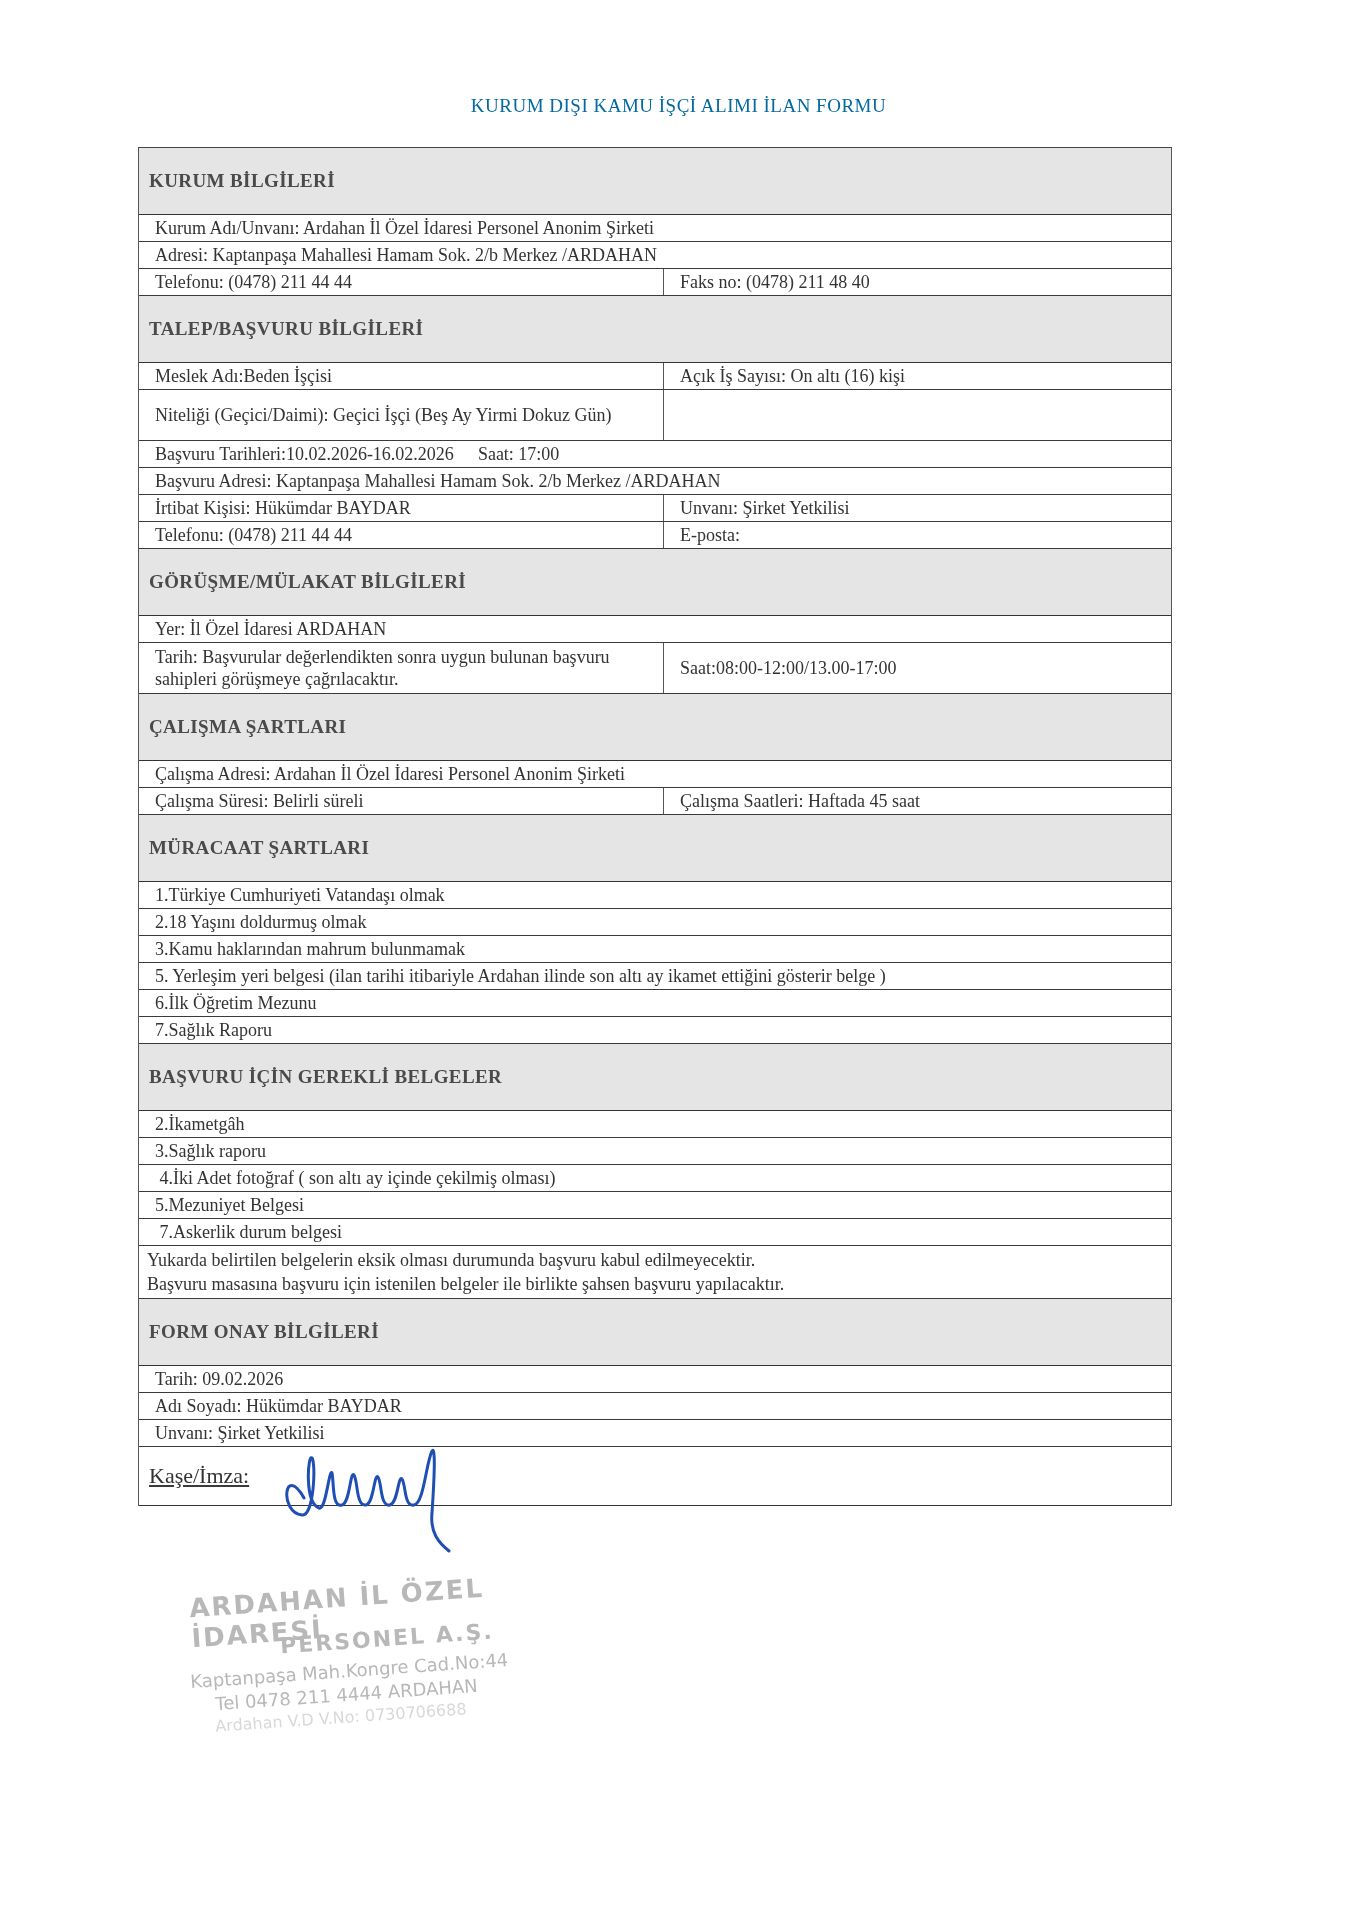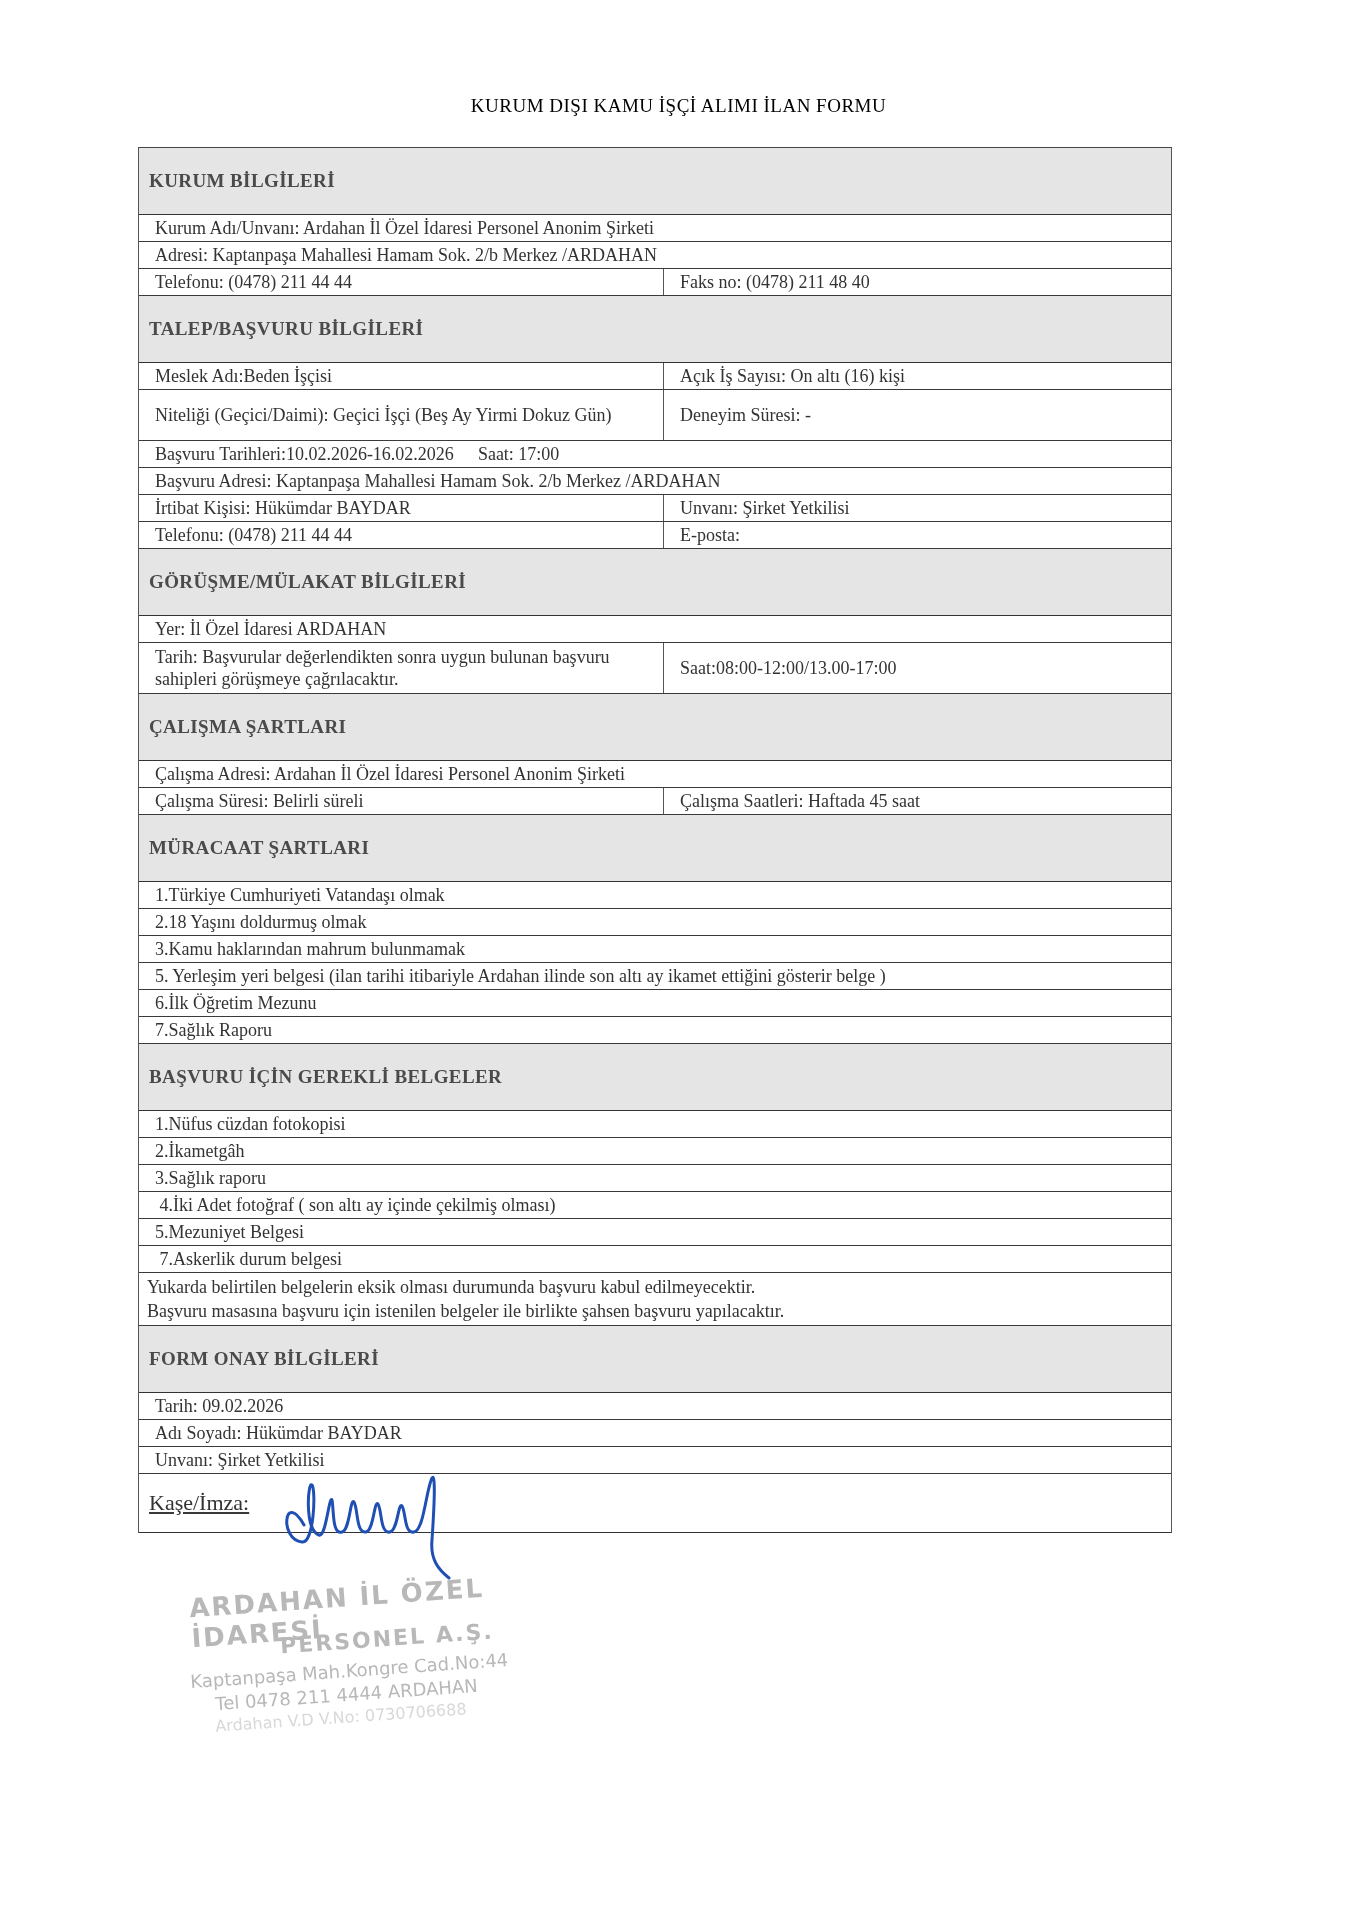--- a/index.html
+++ b/index.html
@@ -1,19 +1,19 @@
 <!DOCTYPE html>
 <html><head>
 <meta charset="utf-8">
 <style>
   html, body { margin: 0; padding: 0; background: #ffffff; }
   body { width: 1357px; height: 1920px; position: relative; overflow: hidden;
          font-family: "Liberation Serif", "DejaVu Serif", serif; color: #3a3a3a; }
   .title { position: absolute; top: 95px; left: 0; width: 1357px; text-align: center;
-           font-size: 19px; letter-spacing: 0.5px; color: #000000; }
+           font-size: 19px; letter-spacing: 0.5px; color: #0369a1; }
   .form { position: absolute; left: 138px; top: 147px; width: 1032px; border-left: 1.5px solid #555; border-right: 1.5px solid #555; border-top: 1.5px solid #444; }
   .sec { background: #e5e5e5; border-bottom: 1.5px solid #333; height: 66px; display: flex; align-items: center; padding-left: 10px;
          font-weight: bold; font-size: 19px; color: #4a4a4a; letter-spacing: 0.4px; }
   .row { display: flex; border-bottom: 1.3px solid #3a3a3a; min-height: 26px; font-size: 18px; color: #333; }
   .cell { padding: 0 8px; display: flex; align-items: center; line-height: 22px; margin-left: 8px; }
   .c-full { flex: 1; }
   .c-left { width: 500px; border-right: 1px solid #555; }
   .c-right { flex: 1; }
   .row.tall { min-height: 50px; }
   .note { padding: 2px 8px; font-size: 18px; line-height: 24px; border-bottom: 1.3px solid #3a3a3a; color: #333; }
@@ -46,21 +46,20 @@
     <div class="cell c-right">Faks no: (0478) 211 48 40</div>
   </div>
 
   <div class="sec">TALEP/BAŞVURU BİLGİLERİ</div>
   <div class="row">
     <div class="cell c-left">Meslek Adı:Beden İşçisi</div>
     <div class="cell c-right">Açık İş Sayısı: On altı (16) kişi</div>
   </div>
   <div class="row tall">
     <div class="cell c-left">Niteliği (Geçici/Daimi): Geçici  İşçi (Beş Ay Yirmi Dokuz Gün)</div>
-    <div class="cell c-right">Deneyim Süresi: -</div>
   </div>
   <div class="row">
     <div class="cell c-full">
       <span>Başvuru Tarihleri:10.02.2026-16.02.2026</span>
       <span style="margin-left:24px">Saat: 17:00</span>
     </div>
   </div>
   <div class="row">
     <div class="cell c-full">Başvuru Adresi: Kaptanpaşa Mahallesi Hamam Sok. 2/b Merkez /ARDAHAN</div>
   </div>
@@ -106,23 +105,20 @@
     </div>
   <div class="row">
       <div class="cell c-full">6.İlk Öğretim Mezunu</div>
     </div>
   <div class="row">
       <div class="cell c-full">7.Sağlık Raporu</div>
     </div>
 
   <div class="sec">BAŞVURU İÇİN GEREKLİ BELGELER</div>
   <div class="row">
-      <div class="cell c-full">1.Nüfus cüzdan fotokopisi</div>
-    </div>
-  <div class="row">
       <div class="cell c-full">2.İkametgâh</div>
     </div>
   <div class="row">
       <div class="cell c-full">3.Sağlık raporu</div>
     </div>
   <div class="row">
       <div class="cell c-full" style="white-space:pre"> 4.İki Adet fotoğraf ( son altı ay içinde çekilmiş olması)</div>
     </div>
   <div class="row">
       <div class="cell c-full">5.Mezuniyet Belgesi</div>

